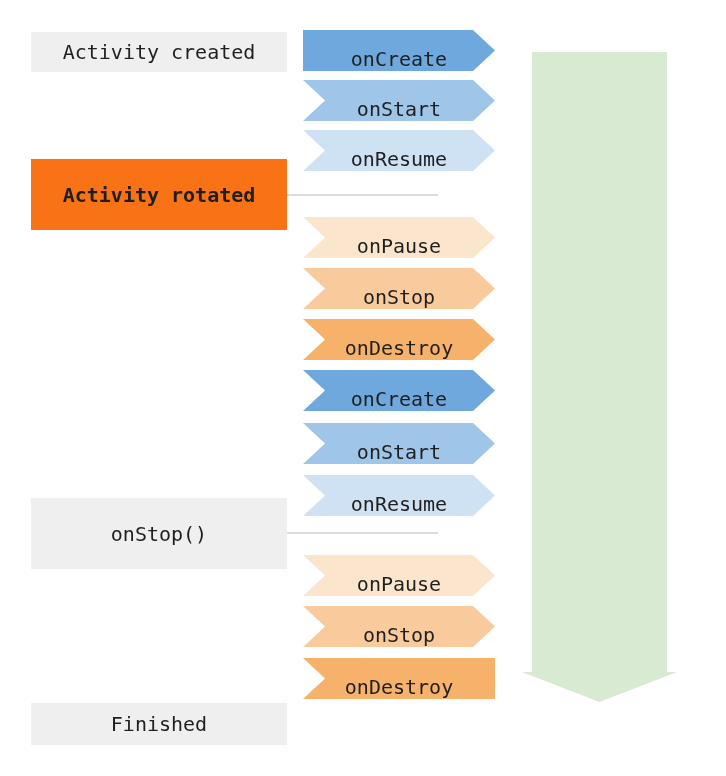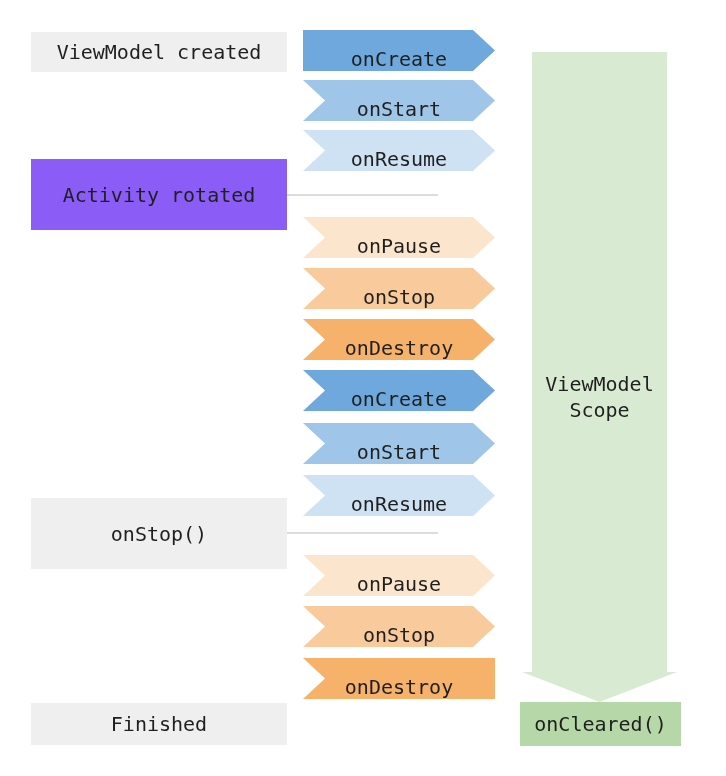--- a/index.html
+++ b/index.html
@@ -39,23 +39,23 @@
     position:absolute;left:520px;top:702px;width:161px;height:44px;
     display:flex;align-items:center;justify-content:center;
   }
 </style>
 </head>
 <body>
 
 <div class="canvas">
 
   <div class="stage stage-1" style="background-color: rgb(239, 239, 239);">
-    <span>ViewModel created</span>
+    <span>Activity created</span>
   </div>
-  <div class="stage stage-2" style="background-color: #8b5cf6;">
+  <div class="stage stage-2" style="background-color: #f97316; font-weight: bold;">
     <span>Activity rotated</span>
   </div>
   <div class="stage stage-3" style="background-color: rgb(239, 239, 239);">
     <span>onStop()</span>
   </div>
   <div class="stage stage-4" style="background-color: rgb(239, 239, 239);">
     <span>Finished</span>
   </div>
 
   <div class="connector connector-1" style="background-color: rgb(220, 220, 220);"></div>
@@ -94,20 +94,15 @@
   <div class="arrow a11 shape-notched" style="background-color: rgb(249, 203, 156);">
     <span>onStop</span>
   </div>
   <div class="arrow a12 shape-flat-right" style="background-color: rgb(246, 178, 107);">
     <span>onDestroy</span>
   </div>
 
   <svg class="vm-arrow" viewBox="0 0 155 650" aria-hidden="true">
     <polygon points="10,0 145,0 145,620 155,620 77.5,650 0,620 10,620" style="fill: rgb(217, 234, 211);"></polygon>
   </svg>
-  <div class="vm-label">ViewModel
-Scope</div>
 
-  <div class="oncleared" style="background-color: rgb(182, 215, 168);">
-    <span>onCleared()</span>
-  </div>
 
 </div>
 
 </body></html>

